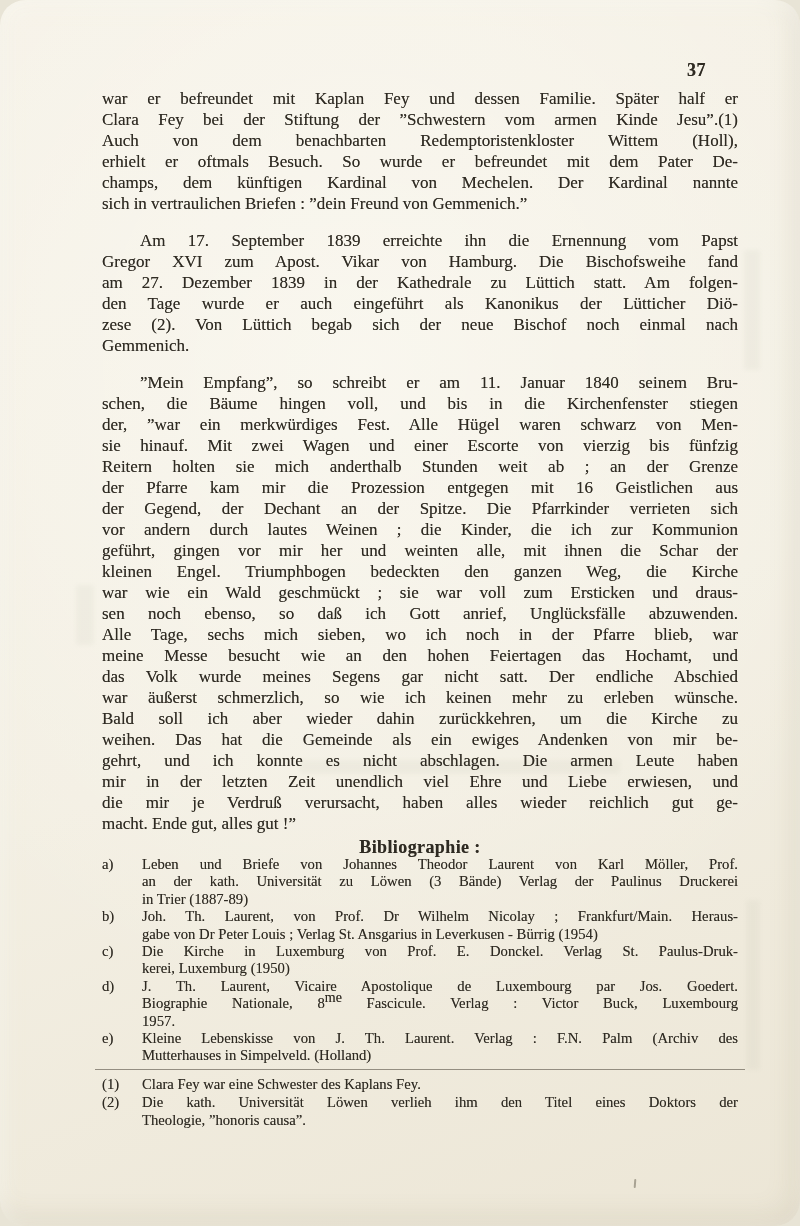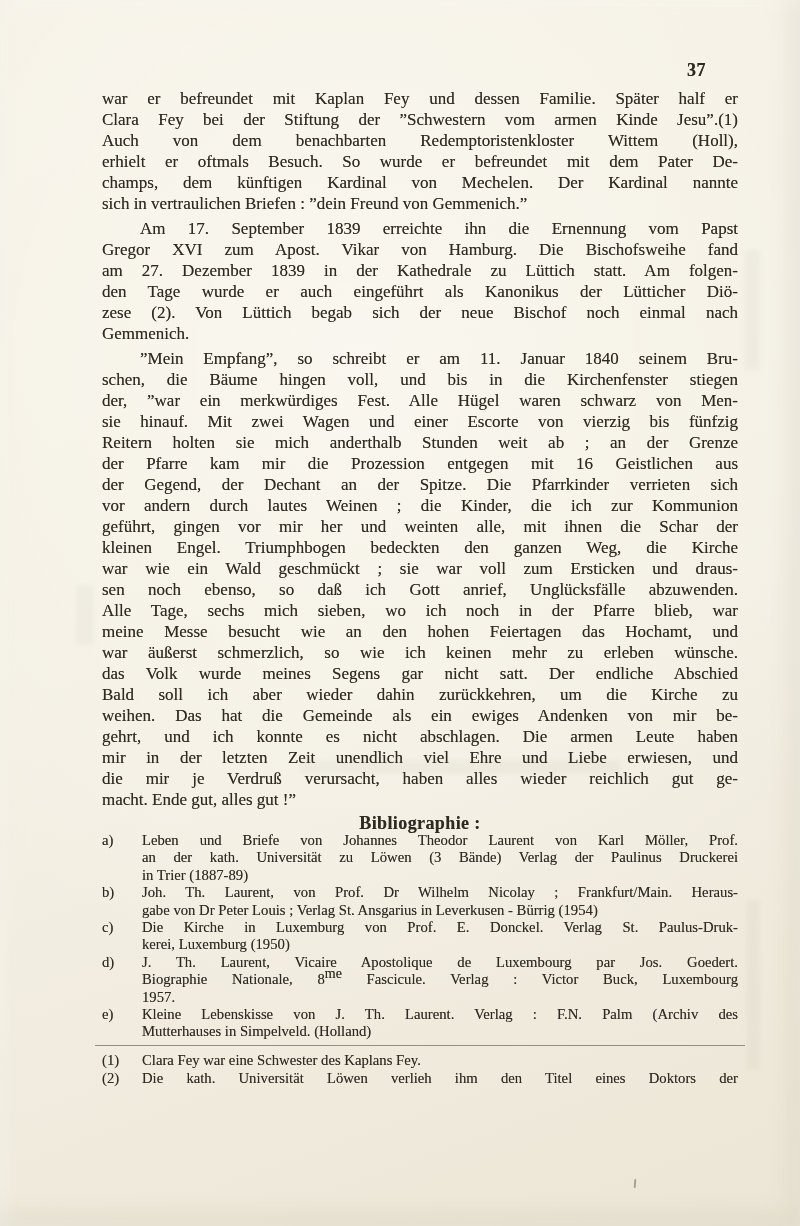--- a/index.html
+++ b/index.html
@@ -7,35 +7,36 @@
     position: relative;
     width: 800px;
     height: 1226px;
     overflow: hidden;
     font-family: "Liberation Serif", "DejaVu Serif", serif;
     color: #2e2a22;
     background:
       radial-gradient(120% 90% at 45% 30%, rgba(255,255,250,0.45), rgba(255,255,250,0) 60%),
       linear-gradient(160deg, #f6f2e8 0%, #f3efe3 55%, #ece6d6 100%);
     box-shadow: inset -8px -10px 26px rgba(120,108,82,0.10), inset 4px 4px 18px rgba(255,255,250,0.5);
+    border-radius: 25px;
   }
   .pagenum {
     position: absolute;
     top: 60px; left: 600px; width: 106px;
     text-align: right;
     font-size: 18px;
     font-weight: bold;
     letter-spacing: 0.5px;
     text-shadow: 0 0 0.5px rgba(46,42,34,0.6);
   }
   .body-col {
     position: absolute;
     top: 88px; left: 102px; width: 636px;
   }
-  .paragraph { margin-top: 4px; }
+  .paragraph { margin-top: 16px; }
   .paragraph:first-child { margin-top: 0; }
   .para-line {
     font-size: 17px;
     line-height: 21px;
     text-align: justify;
     text-align-last: justify;
     white-space: normal;
     text-shadow: 0 0 0.5px rgba(46,42,34,0.55);
   }
   .para-line.last { text-align-last: left; }
@@ -136,22 +137,22 @@
           <div class="para-line">Reitern holten sie mich anderthalb Stunden weit ab ; an der Grenze</div>
           <div class="para-line">der Pfarre kam mir die Prozession entgegen mit 16 Geistlichen aus</div>
           <div class="para-line">der Gegend, der Dechant an der Spitze. Die Pfarrkinder verrieten sich</div>
           <div class="para-line">vor andern durch lautes Weinen ; die Kinder, die ich zur Kommunion</div>
           <div class="para-line">geführt, gingen vor mir her und weinten alle, mit ihnen die Schar der</div>
           <div class="para-line">kleinen Engel. Triumphbogen bedeckten den ganzen Weg, die Kirche</div>
           <div class="para-line">war wie ein Wald geschmückt ; sie war voll zum Ersticken und draus-</div>
           <div class="para-line">sen noch ebenso, so daß ich Gott anrief, Unglücksfälle abzuwenden.</div>
           <div class="para-line">Alle Tage, sechs mich sieben, wo ich noch in der Pfarre blieb, war</div>
           <div class="para-line">meine Messe besucht wie an den hohen Feiertagen das Hochamt, und</div>
+          <div class="para-line">das Volk wurde meines Segens gar nicht satt. Der endliche Abschied</div>
           <div class="para-line">war äußerst schmerzlich, so wie ich keinen mehr zu erleben wünsche.</div>
-          <div class="para-line">das Volk wurde meines Segens gar nicht satt. Der endliche Abschied</div>
           <div class="para-line">Bald soll ich aber wieder dahin zurückkehren, um die Kirche zu</div>
           <div class="para-line">weihen. Das hat die Gemeinde als ein ewiges Andenken von mir be-</div>
           <div class="para-line">gehrt, und ich konnte es nicht abschlagen. Die armen Leute haben</div>
           <div class="para-line">mir in der letzten Zeit unendlich viel Ehre und Liebe erwiesen, und</div>
           <div class="para-line">die mir je Verdruß verursacht, haben alles wieder reichlich gut ge-</div>
           <div class="para-line last">macht. Ende gut, alles gut !”</div>
         </div>
       </div>
     <div class="bib-heading">Bibliographie :</div>
     <div id="bib-items">
@@ -198,19 +199,20 @@
         <div class="fn-item">
           <div class="fn-label">(1)</div>
           <div class="fn-content">
             <div class="fn-line last">Clara Fey war eine Schwester des Kaplans Fey.</div>
           </div>
         </div>
         <div class="fn-item">
           <div class="fn-label">(2)</div>
           <div class="fn-content">
             <div class="fn-line">Die kath. Universität Löwen verlieh ihm den Titel eines Doktors der</div>
+            <div class="fn-line last">Theologie, ”honoris causa”.</div>
           </div>
         </div>
       </div>
   </div>
 
   <div class="ink-speck"></div>
 </div>
 
 </body></html>

